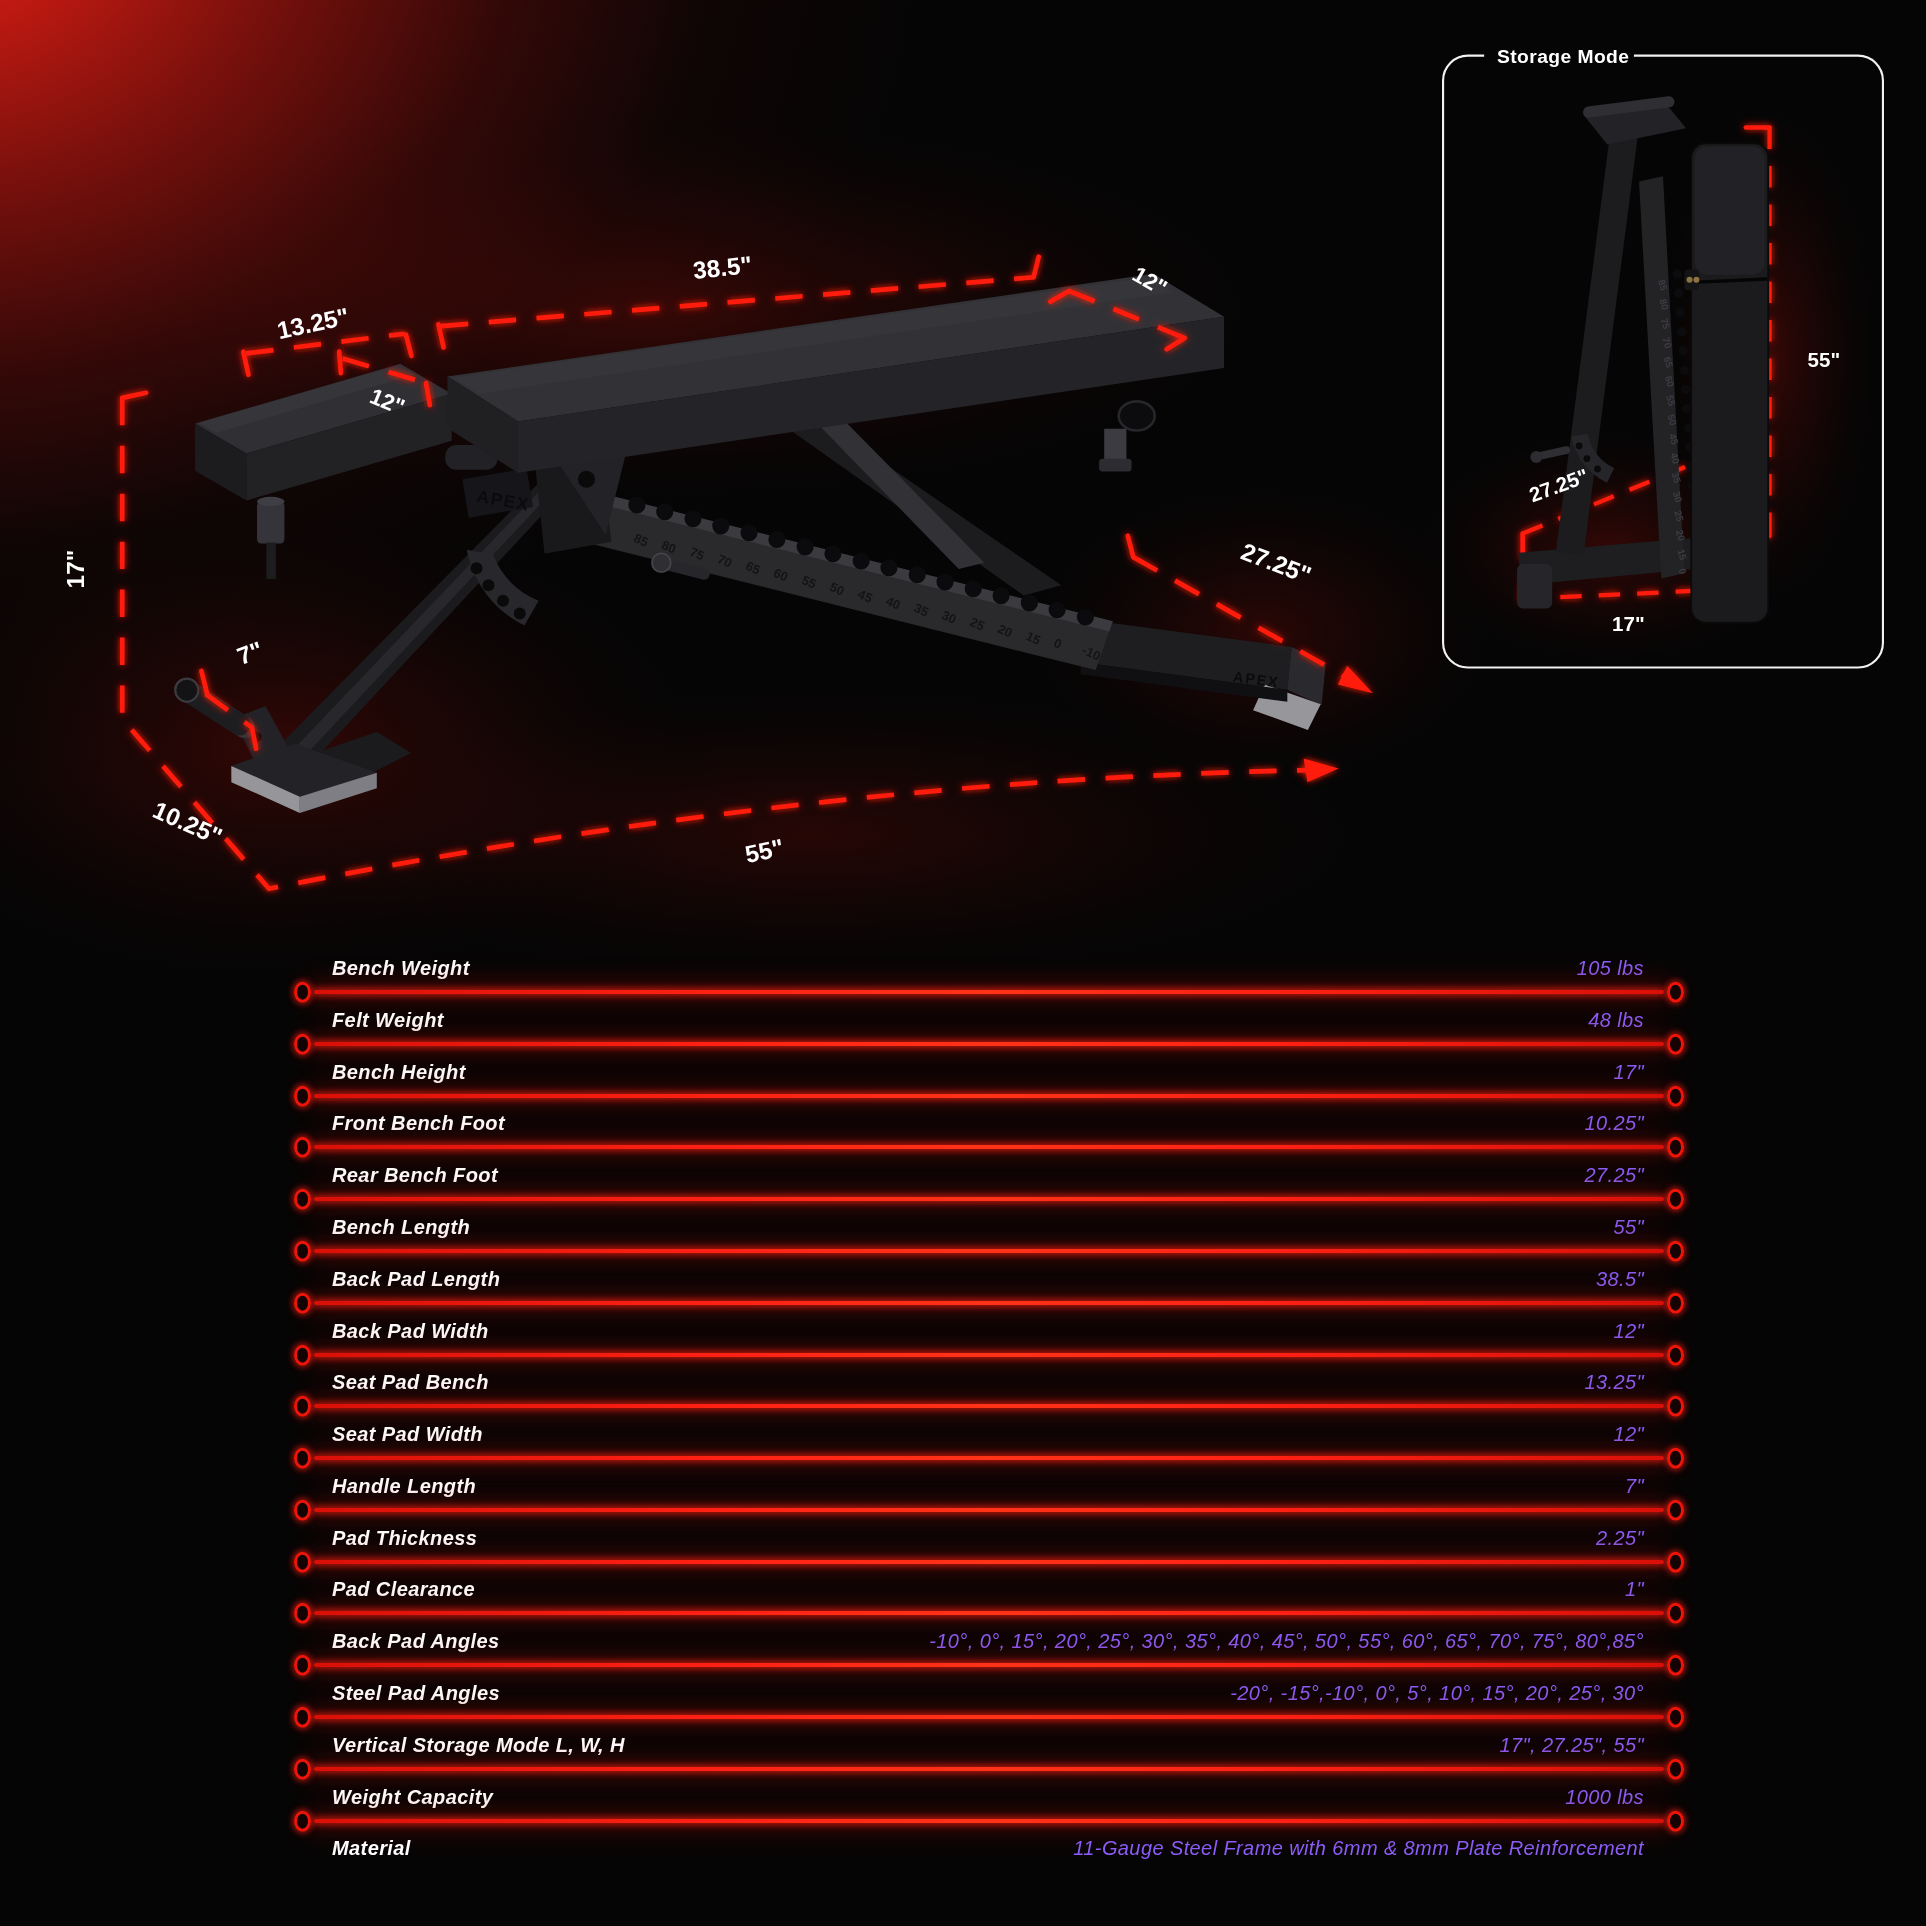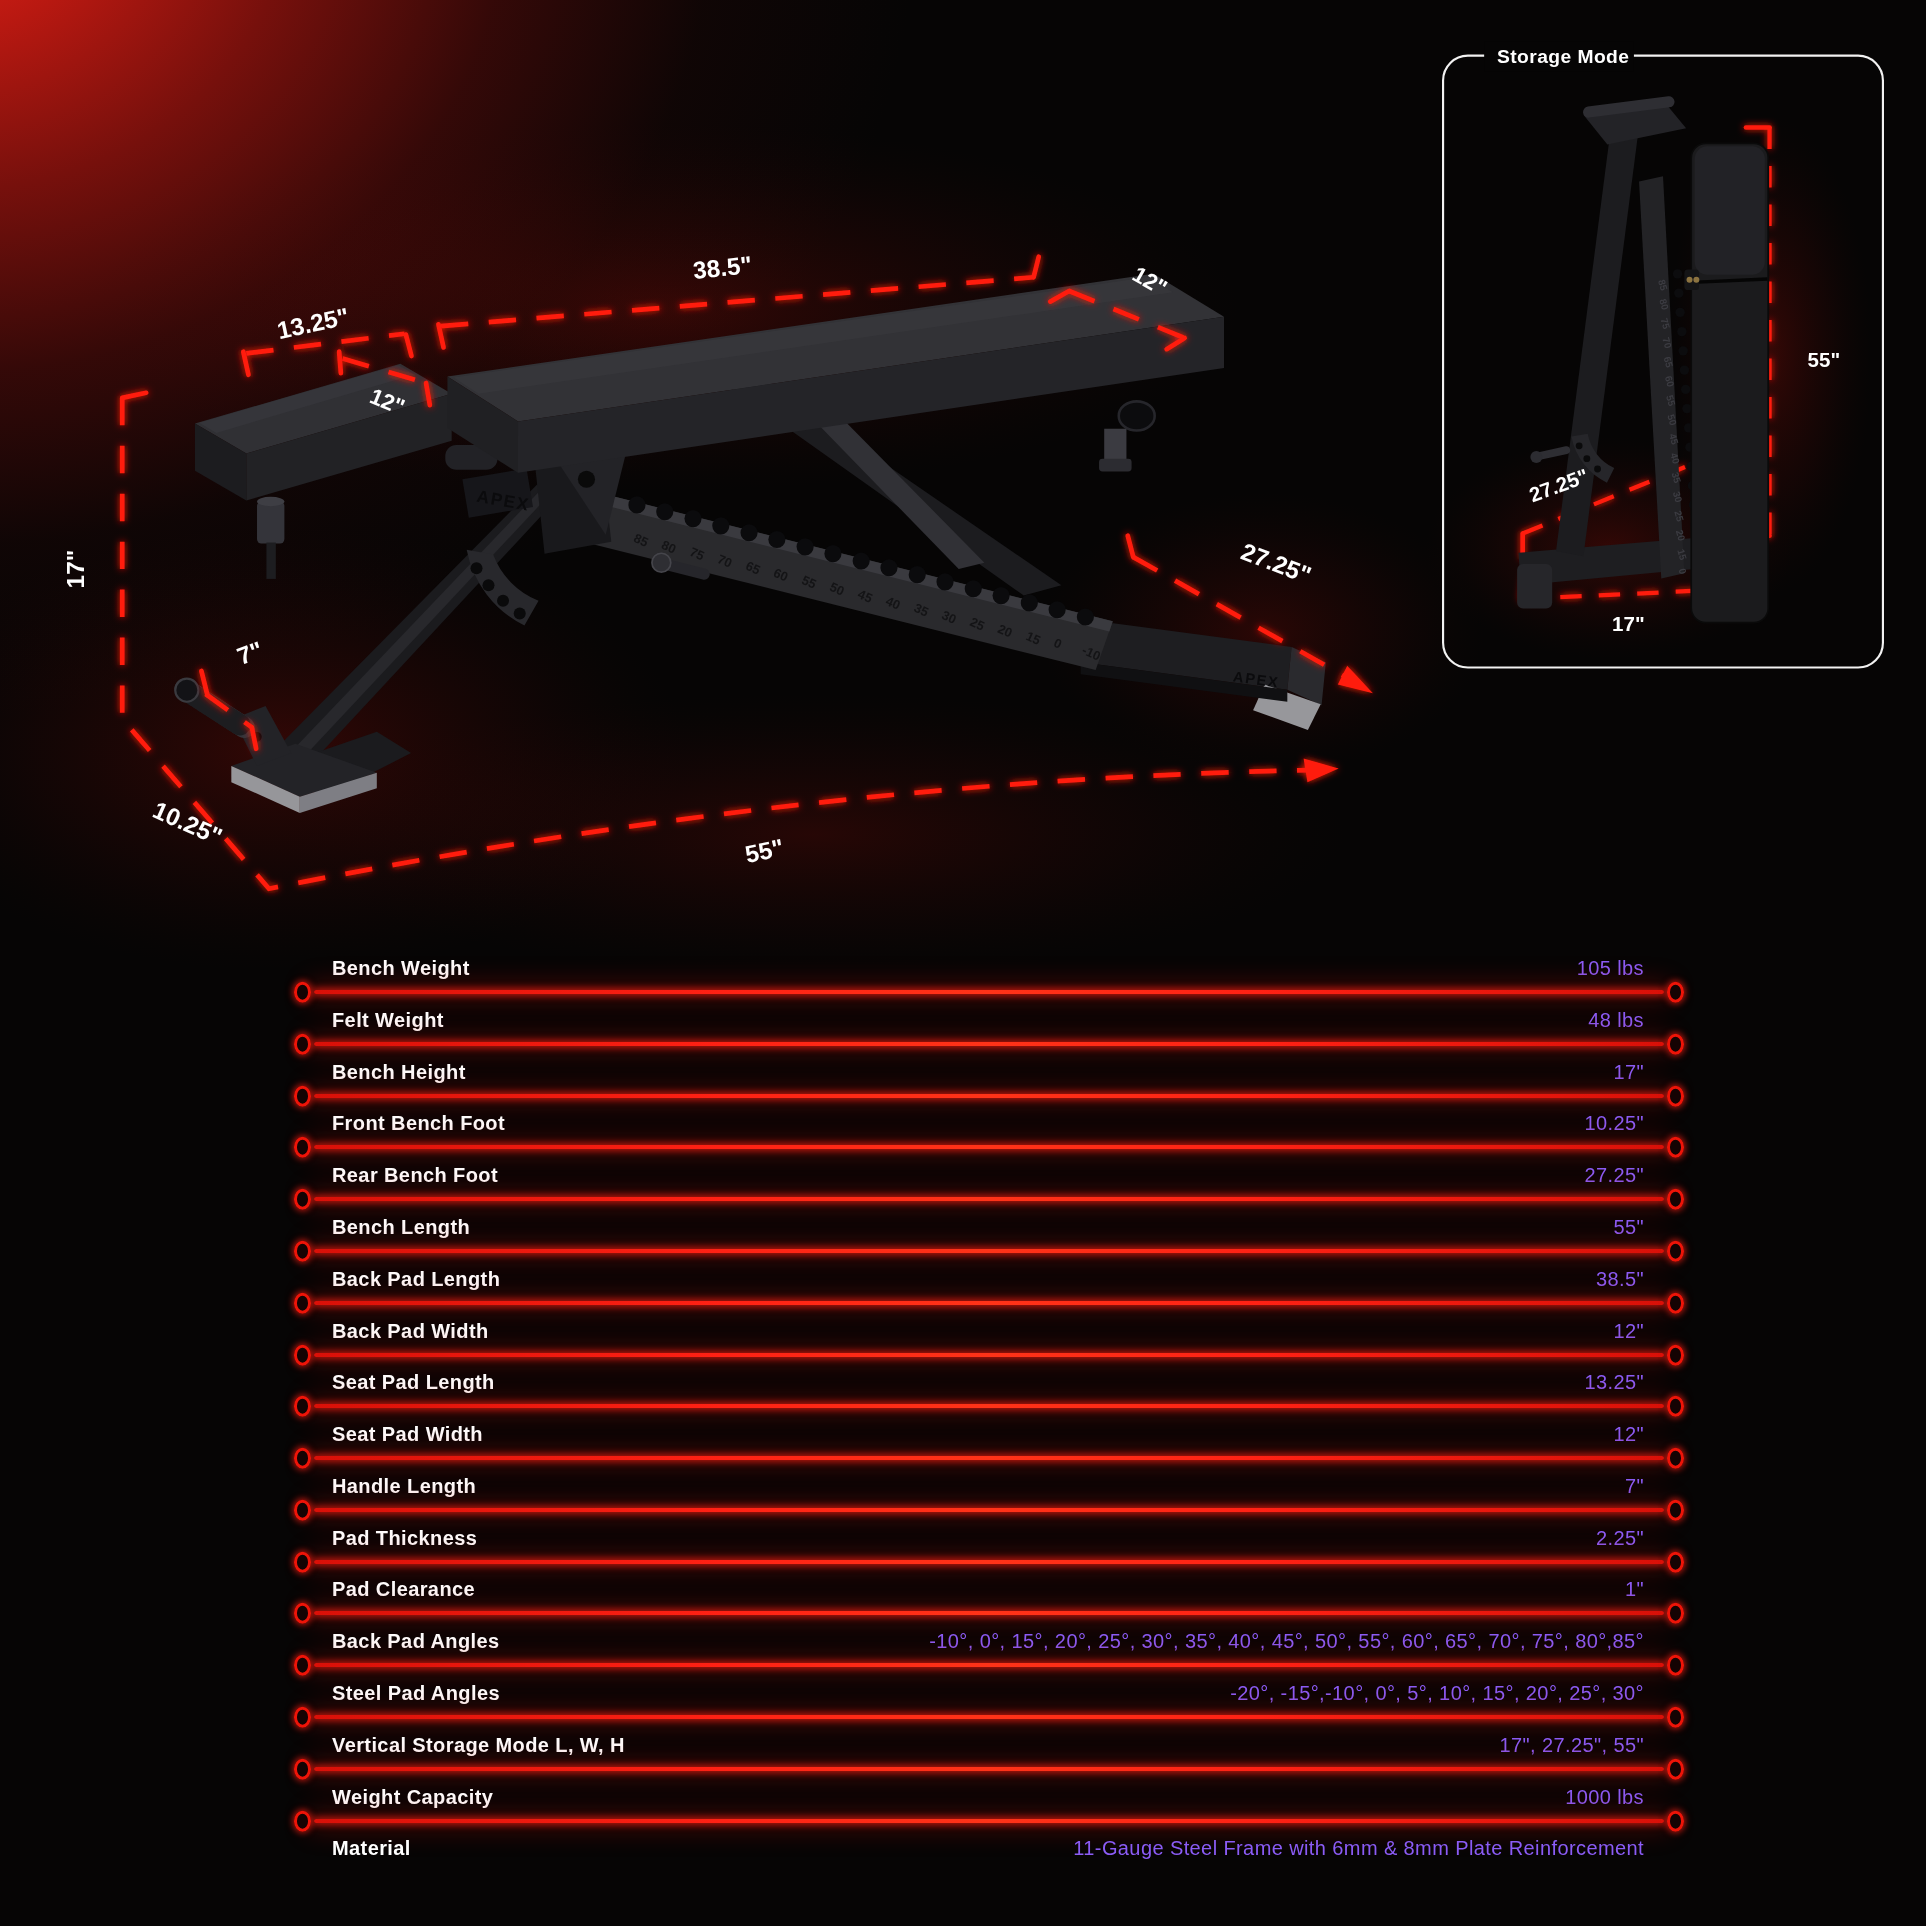--- a/index.html
+++ b/index.html
@@ -19,21 +19,21 @@
   .s-ladder-num{fill:#3c3c42;font-weight:700;font-size:23px;}
   .brand{fill:#0b0b0d;font-weight:700;letter-spacing:4px;}
   .dash{fill:none;stroke:#ff1b10;stroke-width:11;stroke-dasharray:64 48;}
   .tick{fill:none;stroke:#ff1b10;stroke-width:11;stroke-linecap:round;}
   .dash2{fill:none;stroke:#ff1b10;stroke-width:10;stroke-dasharray:50 40;}
   .arrow{fill:#ff1b10;}
   .panel-border{fill:none;stroke:#f2f2f2;stroke-width:5;}
   .panel-title{fill:#ffffff;font-weight:700;font-size:45px;letter-spacing:1px;}
 
   
-  .spec-table{position:absolute;left:289px;top:942px;width:1400px;height:955px;}
+  .spec-table{position:absolute;left:289px;top:942px;width:1400px;height:955px;font-style:italic;}
   .spec-row{position:absolute;left:0;width:100%;height:52px;}
   .spec-row .lbl{position:absolute;left:43px;top:50%;transform:translateY(-50%);
     font-size:20px;font-weight:700;color:#ffffff;letter-spacing:0.4px;white-space:nowrap;}
   .spec-row .val{position:absolute;right:45px;top:50%;transform:translateY(-50%);
     font-size:20px;font-weight:400;color:#8b5cf6;letter-spacing:0.4px;white-space:nowrap;}
   .spec-line{position:absolute;left:25px;right:25px;top:48px;height:3.9px;border-radius:2.1px;
     background:linear-gradient(90deg,#d91008,#ff2114 30%,#ff3318 50%,#ff2114 70%,#d91008);
     box-shadow:0 0 7.7px 1.7px rgba(255,30,18,.75),0 0 26px 6.8px rgba(205,12,6,.32);}
   .spec-line::before,.spec-line::after{content:"";position:absolute;top:50%;width:11px;height:14.6px;
     border:3.9px solid #ee1408;border-radius:50%;background:rgba(22,3,3,.92);
@@ -341,21 +341,21 @@
         <span class="lbl">Back Pad Length</span>
         <span class="val">38.5"</span>
         <div class="spec-line"></div>
       </div>
     <div class="spec-row" style="top:363px">
         <span class="lbl">Back Pad Width</span>
         <span class="val">12"</span>
         <div class="spec-line"></div>
       </div>
     <div class="spec-row" style="top:414px">
-        <span class="lbl">Seat Pad Length</span>
+        <span class="lbl">Seat Pad Bench</span>
         <span class="val">13.25"</span>
         <div class="spec-line"></div>
       </div>
     <div class="spec-row" style="top:466px">
         <span class="lbl">Seat Pad Width</span>
         <span class="val">12"</span>
         <div class="spec-line"></div>
       </div>
     <div class="spec-row" style="top:518px">
         <span class="lbl">Handle Length</span>

